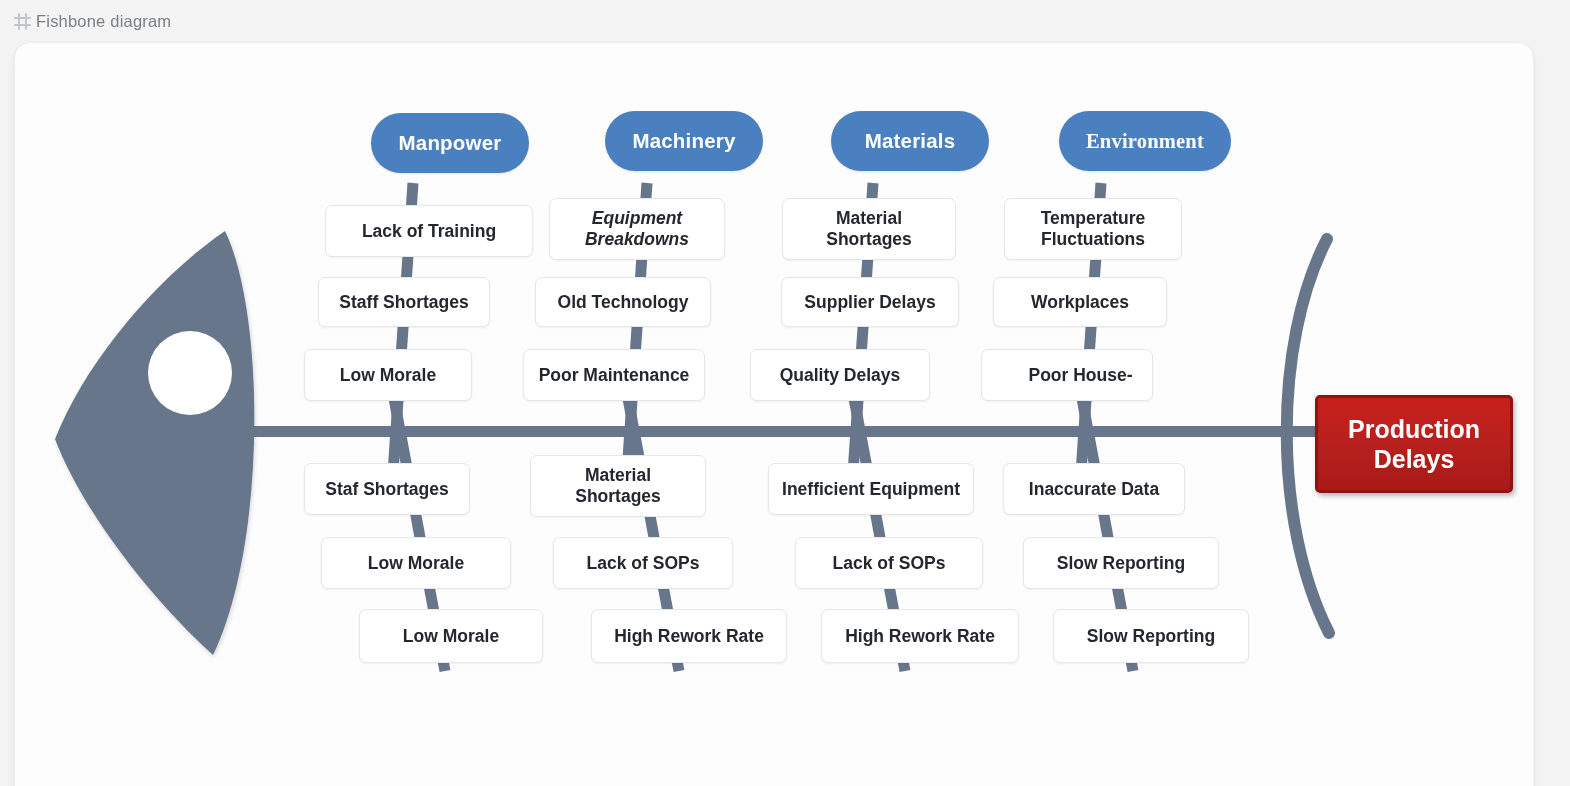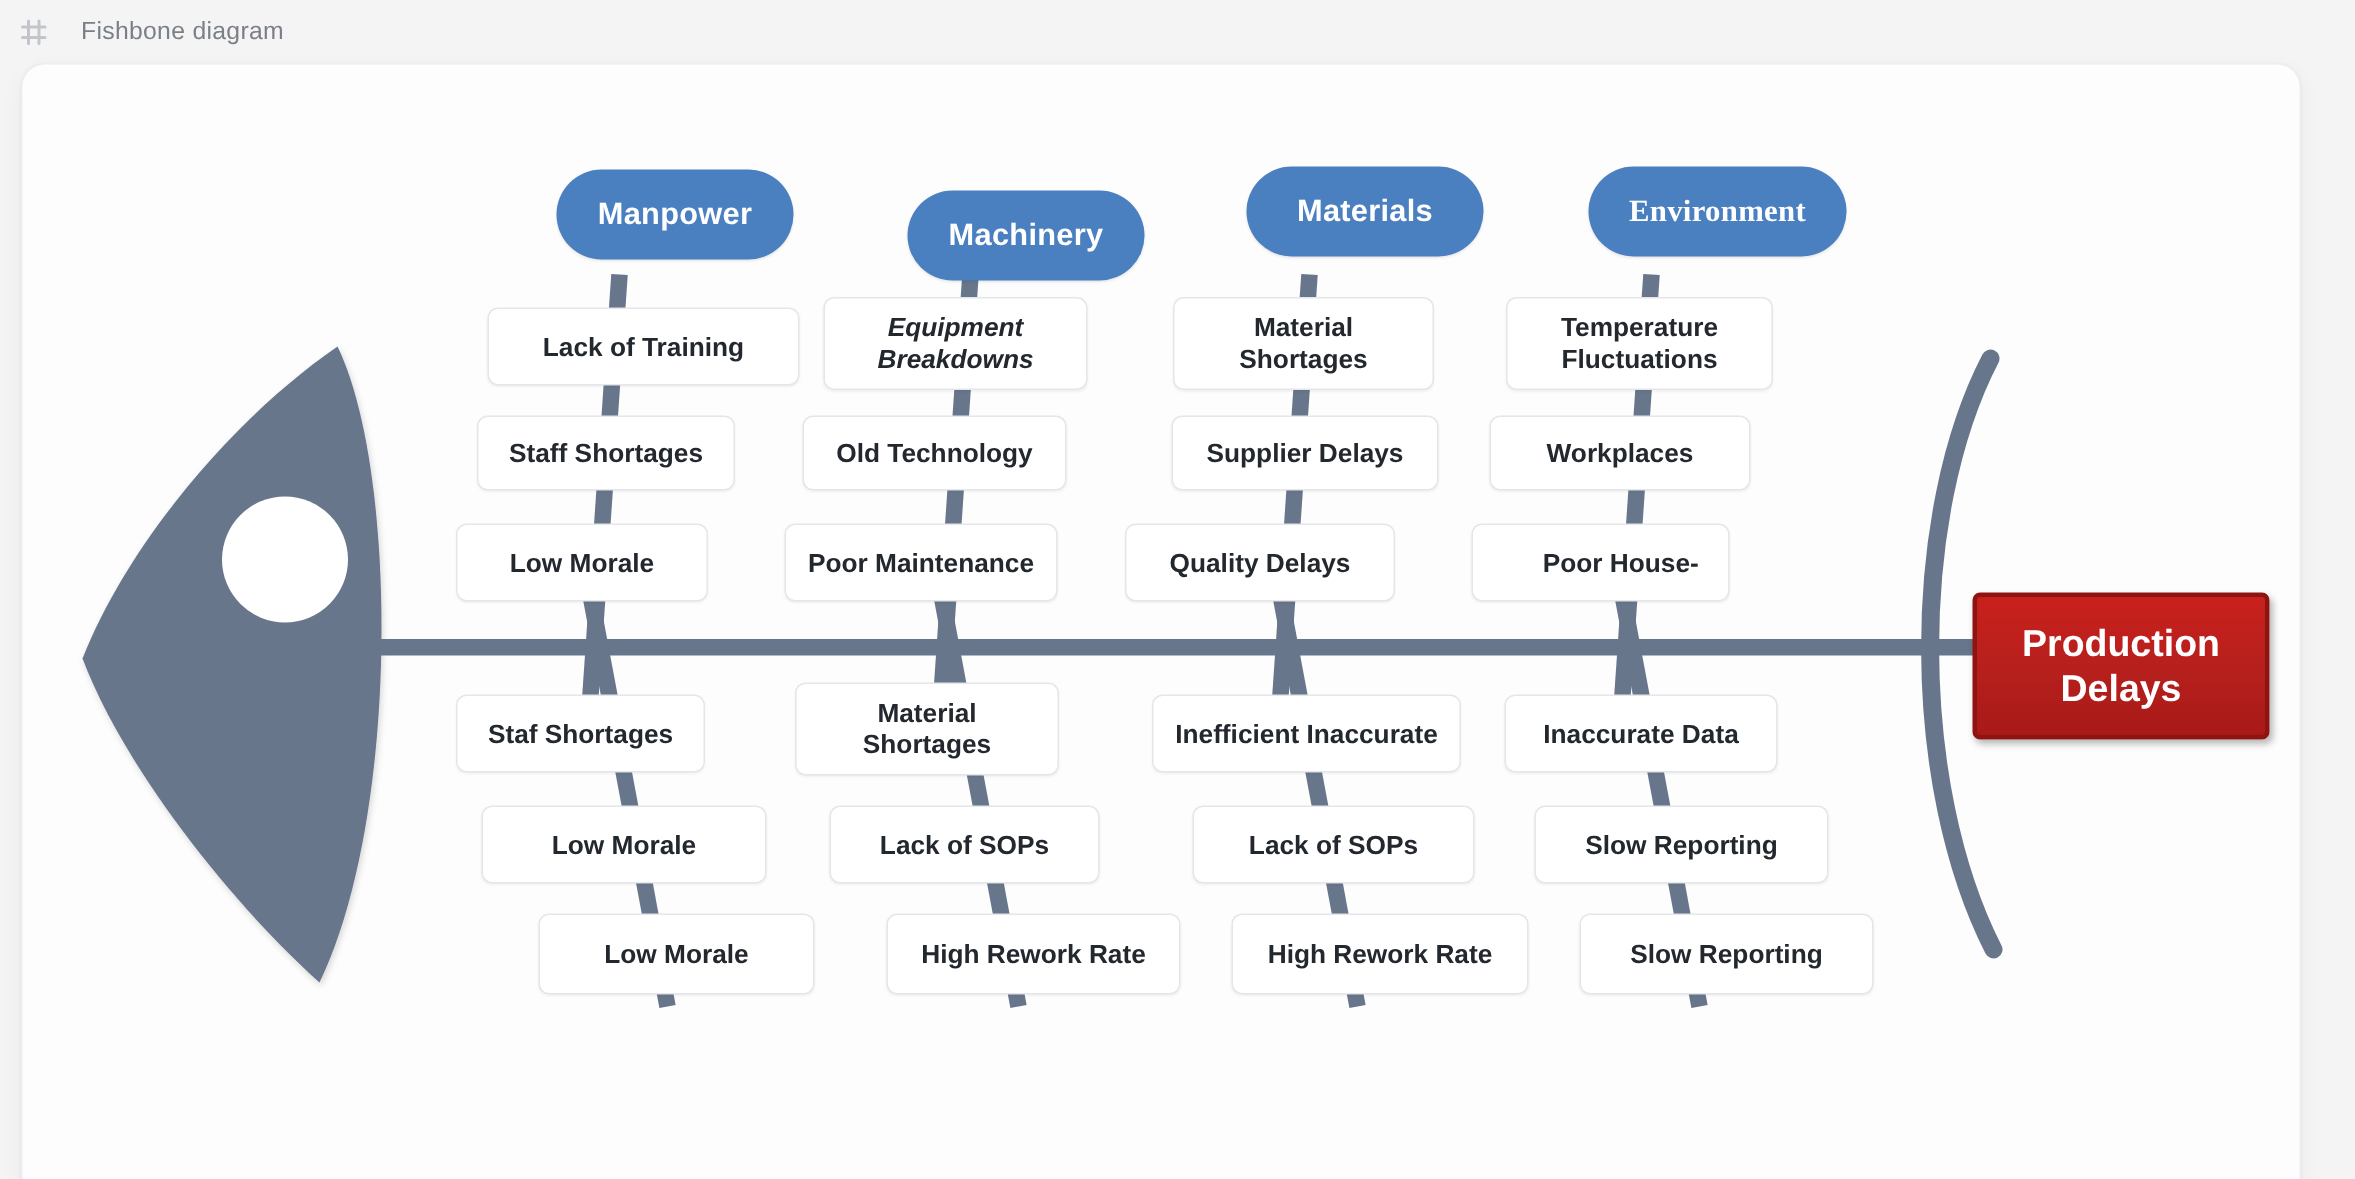--- a/index.html
+++ b/index.html
@@ -6,21 +6,21 @@
   body{
     width:1570px;height:786px;
     background:#f4f4f5;
     font-family:"Liberation Sans", sans-serif;
     overflow:hidden;
     position:relative;
   }
   
   #app-header{
     position:absolute;left:0;top:0;width:1570px;height:42px;
-    display:flex;align-items:center;gap:23px;
+    display:flex;align-items:center;gap:5px;
     padding-left:14px;box-sizing:border-box;
     background:#f4f4f5;
   }
   #hash-icon{
     width:17px;height:17px;position:relative;flex:0 0 auto;opacity:.55;
   }
   #hash-icon span{position:absolute;background:#9aa0a6;border-radius:1px;}
   #hash-icon .v1{left:4px;top:0;width:2px;height:17px;}
   #hash-icon .v2{left:11px;top:0;width:2px;height:17px;}
   #hash-icon .h1{top:4px;left:0;height:2px;width:17px;}
@@ -121,21 +121,21 @@
       <path d="M 858 140 L 838 430" stroke="#68768c" stroke-width="11" fill="none"></path>
       <path d="M 1086 140 L 1066 430" stroke="#68768c" stroke-width="11" fill="none"></path>
 
       <path d="M 378 350 L 430 628" stroke="#68768c" stroke-width="11" fill="none"></path>
       <path d="M 612 350 L 664 628" stroke="#68768c" stroke-width="11" fill="none"></path>
       <path d="M 838 350 L 890 628" stroke="#68768c" stroke-width="11" fill="none"></path>
       <path d="M 1066 350 L 1118 628" stroke="#68768c" stroke-width="11" fill="none"></path>
     </svg>
 
     <div class="cat-pill" style="left: 356px; top: 70px; width: 158px;">Manpower</div>
-    <div class="cat-pill" style="left: 590px; top: 84px; width: 158px; text-align: right;">Machinery</div>
+    <div class="cat-pill" style="left: 590px; top: 68px; width: 158px; text-align: right;">Machinery</div>
     <div class="cat-pill" style="left: 816px; top: 68px; width: 158px;">Materials</div>
     <div class="cat-pill" style="left: 1044px; top: 68px; width: 172px; font-family: Liberation Serif, serif;">Environment</div>
 
     <div class="cause-box" style="left: 310px; top: 162px; width: 208px; height: 52px;">Lack of Training</div>
     <div class="cause-box" style="left: 303px; top: 234px; width: 172px; height: 50px;">Staff Shortages</div>
     <div class="cause-box" style="left: 289px; top: 306px; width: 168px; height: 52px;">Low Morale</div>
 
     <div class="cause-box" style="left: 534px; top: 155px; width: 176px; height: 62px; font-style: italic;">Equipment Breakdowns</div>
     <div class="cause-box" style="left: 520px; top: 234px; width: 176px; height: 50px;">Old Technology</div>
     <div class="cause-box" style="left: 508px; top: 306px; width: 182px; height: 52px;">Poor Maintenance</div>
@@ -149,21 +149,21 @@
     <div class="cause-box" style="left: 966px; top: 306px; width: 172px; height: 52px; padding-left: 37px;">Poor House-</div>
 
     <div class="cause-box" style="left: 289px; top: 420px; width: 166px; height: 52px;">Staf Shortages</div>
     <div class="cause-box" style="left: 306px; top: 494px; width: 190px; height: 52px;">Low Morale</div>
     <div class="cause-box" style="left: 344px; top: 566px; width: 184px; height: 54px;">Low Morale</div>
 
     <div class="cause-box" style="left: 515px; top: 412px; width: 176px; height: 62px;">Material Shortages</div>
     <div class="cause-box" style="left: 538px; top: 494px; width: 180px; height: 52px;">Lack of SOPs</div>
     <div class="cause-box" style="left: 576px; top: 566px; width: 196px; height: 54px;">High Rework Rate</div>
 
-    <div class="cause-box" style="left: 753px; top: 420px; width: 206px; height: 52px;">Inefficient Inaccurate</div>
+    <div class="cause-box" style="left: 753px; top: 420px; width: 206px; height: 52px;">Inefficient Equipment</div>
     <div class="cause-box" style="left: 780px; top: 494px; width: 188px; height: 52px;">Lack of SOPs</div>
     <div class="cause-box" style="left: 806px; top: 566px; width: 198px; height: 54px;">High Rework Rate</div>
 
     <div class="cause-box" style="left: 988px; top: 420px; width: 182px; height: 52px;">Inaccurate Data</div>
     <div class="cause-box" style="left: 1008px; top: 494px; width: 196px; height: 52px;">Slow Reporting</div>
     <div class="cause-box" style="left: 1038px; top: 566px; width: 196px; height: 54px;">Slow Reporting</div>
 
     <div id="effect-box">Production Delays</div>
 
   </div>

